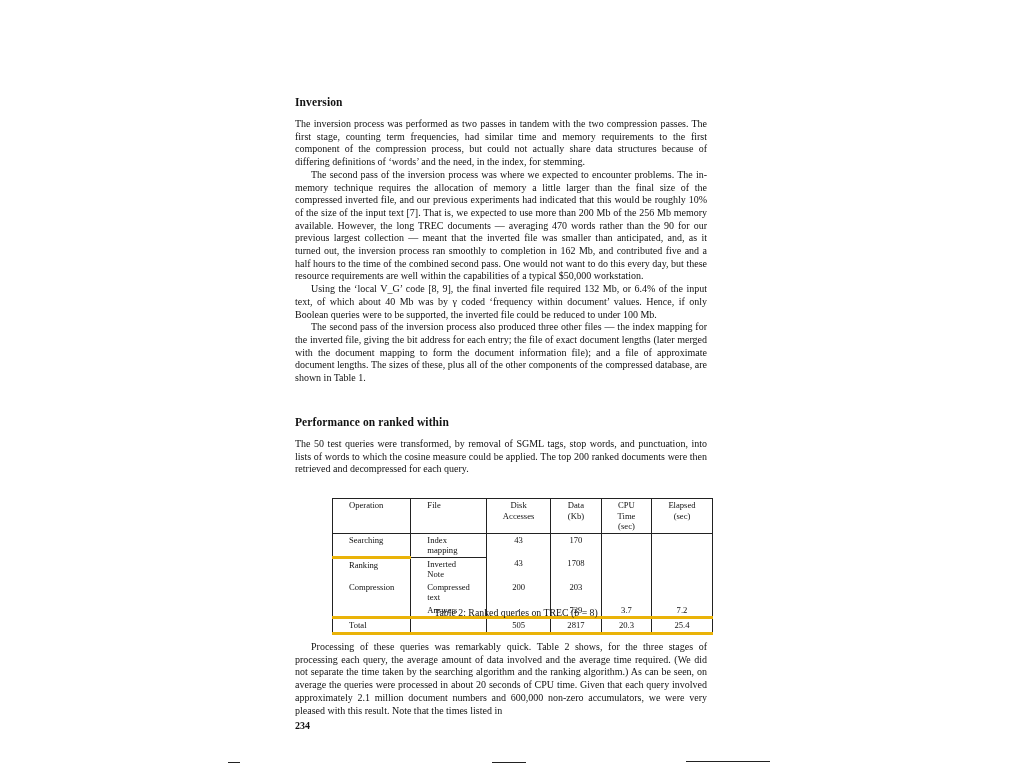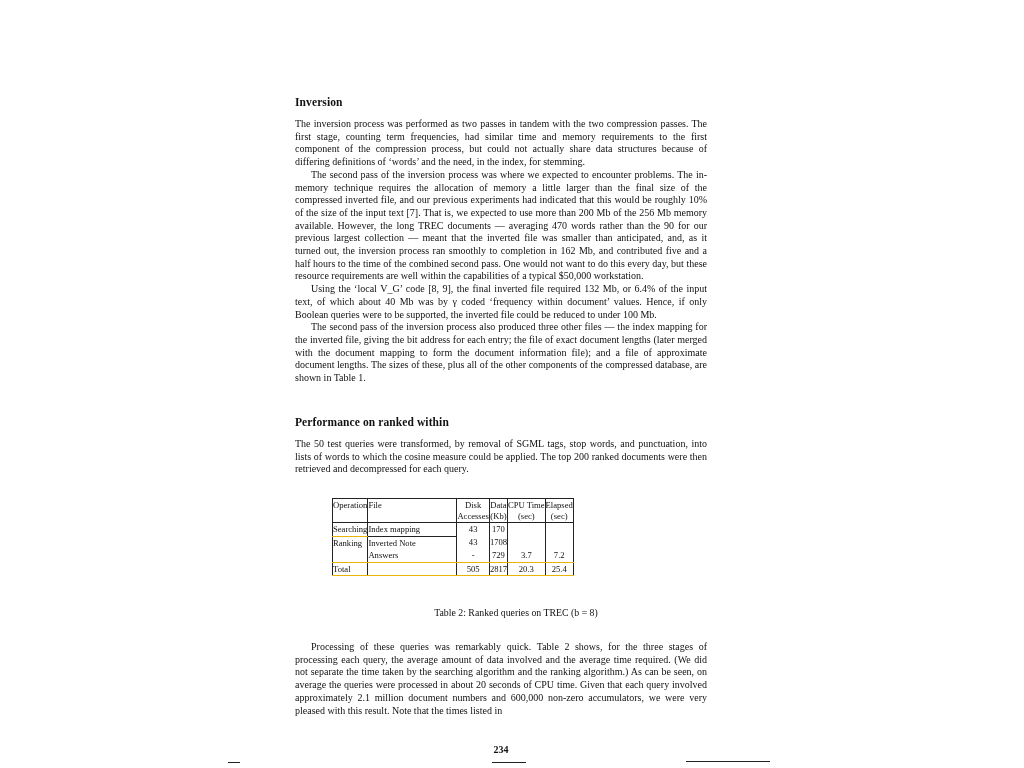--- a/index.html
+++ b/index.html
@@ -8,31 +8,31 @@
   .page { position: absolute; left: 295px; top: 96px; width: 412px; }
   h2 { font-size: 11.5px; font-weight: bold; margin: 0; letter-spacing: 0.1px; }
   p { font-size: 10px; line-height: 12.7px; margin: 0; text-align: justify; }
   p.indent { text-indent: 16px; }
   .h-inv { position: absolute; top: 0px; left: 0; }
   .sec1 { position: absolute; top: 22px; left: 0; width: 412px; }
   .h-perf { position: absolute; top: 320px; left: 0; }
   .sec2 { position: absolute; top: 342px; left: 0; width: 412px; }
   table.t { position: absolute; left: 37px; top: 402px; border-collapse: collapse;
             font-size: 8.6px; line-height: 10.5px; }
-  table.t td { padding: 1px 0; vertical-align: top; }
+  table.t td { padding: 1px 16px; vertical-align: top; }
   table.t td.num { text-align: center; margin-left: 28px; }
   .bl { border-left: 1px solid #222; }
   .br { border-right: 1px solid #222; }
   .bt { border-top: 1px solid #222; }
-  .bb { border-bottom: 1px solid #eab308; font-family: Liberation Serif, serif; }
+  .bb { border-bottom: 3px solid #eab308; font-family: Liberation Serif, serif; }
   .caption { position: absolute; top: 511px; left: 15px; width: 412px; text-align: center;
              font-size: 9.8px; }
   .sec3 { position: absolute; top: 545px; left: 0; width: 412px; }
-  .pagenum { position: absolute; top: 624px; left: 0; width: 412px; text-align: center;
-             font-size: 10px; font-weight: bold; margin-top: 24px; }
+  .pagenum { position: absolute; top: 624px; left: 0; width: 412px; text-align: left;
+             font-size: 10px; font-weight: bold; }
   .artifact { position: absolute; height: 1px; background: #222; }
 </style>
 </head>
 <body>
 
 <div class="page">
   <h2 class="h-inv">Inversion</h2>
   <div class="sec1">
     <p>The inversion process was performed as two passes in tandem with the two compression passes. The first stage, counting term frequencies, had similar time and memory requirements to the first component of the compression process, but could not actually share data structures because of differing definitions of ‘words’ and the need, in the index, for stemming.</p>
     <p class="indent">The second pass of the inversion process was where we expected to encounter problems. The in-memory technique requires the allocation of memory a little larger than the final size of the compressed inverted file, and our previous experiments had indicated that this would be roughly 10% of the size of the input text [7]. That is, we expected to use more than 200 Mb of the 256 Mb memory available. However, the long TREC documents — averaging 470 words rather than the 90 for our previous largest collection — meant that the inverted file was smaller than anticipated, and, as it turned out, the inversion process ran smoothly to completion in 162 Mb, and contributed five and a half hours to the time of the combined second pass. One would not want to do this every day, but these resource requirements are well within the capabilities of a typical $50,000 workstation.</p>
@@ -65,20 +65,28 @@
     </tr>
     <tr>
       <td class="bl br">Ranking</td>
       <td class="br bt">Inverted Note</td>
       <td class="br num">43</td>
       <td class="br num">1708</td>
       <td class="br num"></td>
       <td class="br num"></td>
     </tr>
     <tr>
+      <td class="bl br">Compression</td>
+      <td class="br">Compressed text</td>
+      <td class="br num">200</td>
+      <td class="br num">203</td>
+      <td class="br num"></td>
+      <td class="br num"></td>
+    </tr>
+    <tr>
       <td class="bl br bb"></td>
       <td class="br bb">Answers</td>
       <td class="br bb num">-</td>
       <td class="br bb num">729</td>
       <td class="br bb num">3.7</td>
       <td class="br bb num">7.2</td>
     </tr>
     <tr>
       <td class="bl br bt bb">Total</td>
       <td class="br bt bb"></td>

